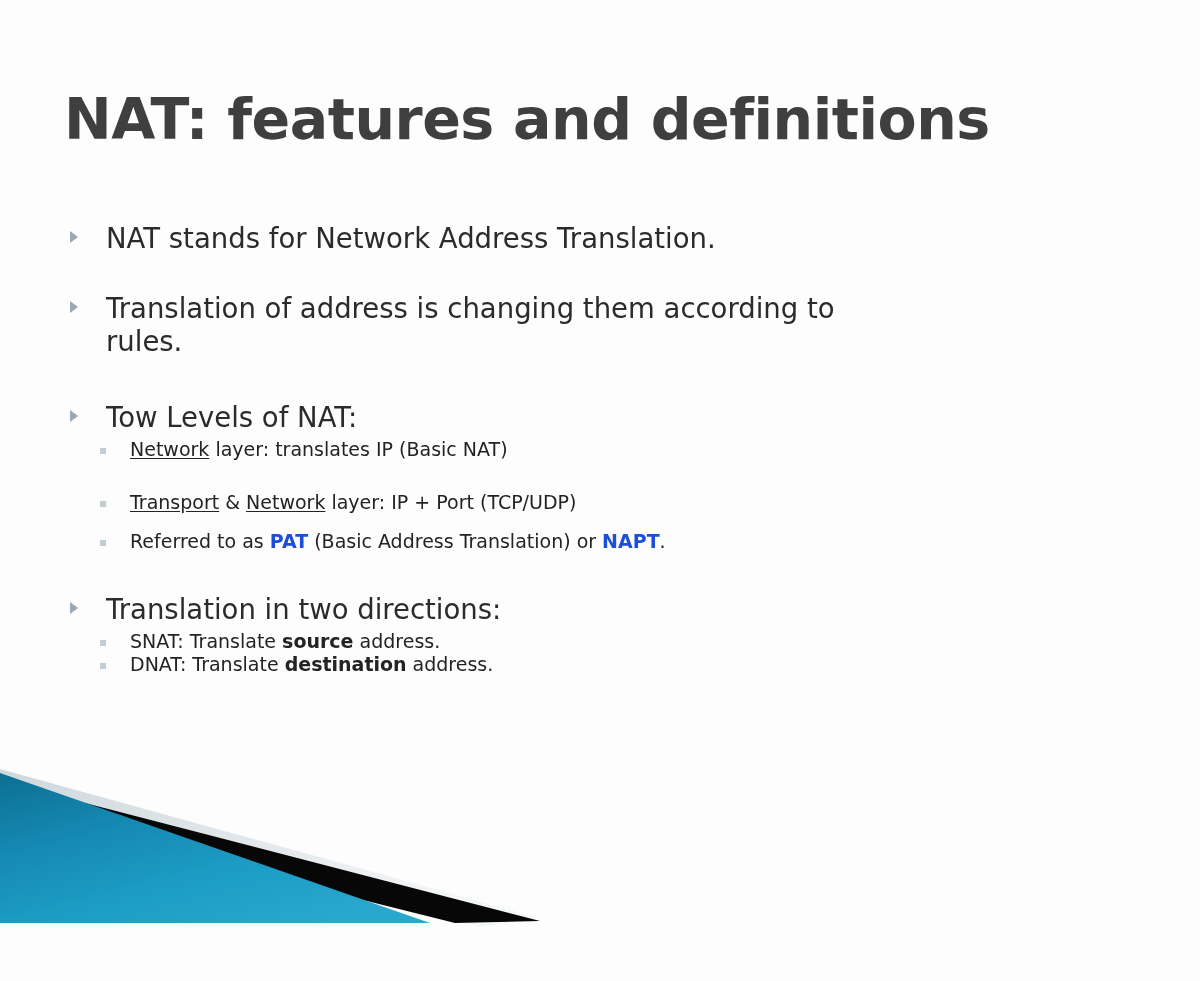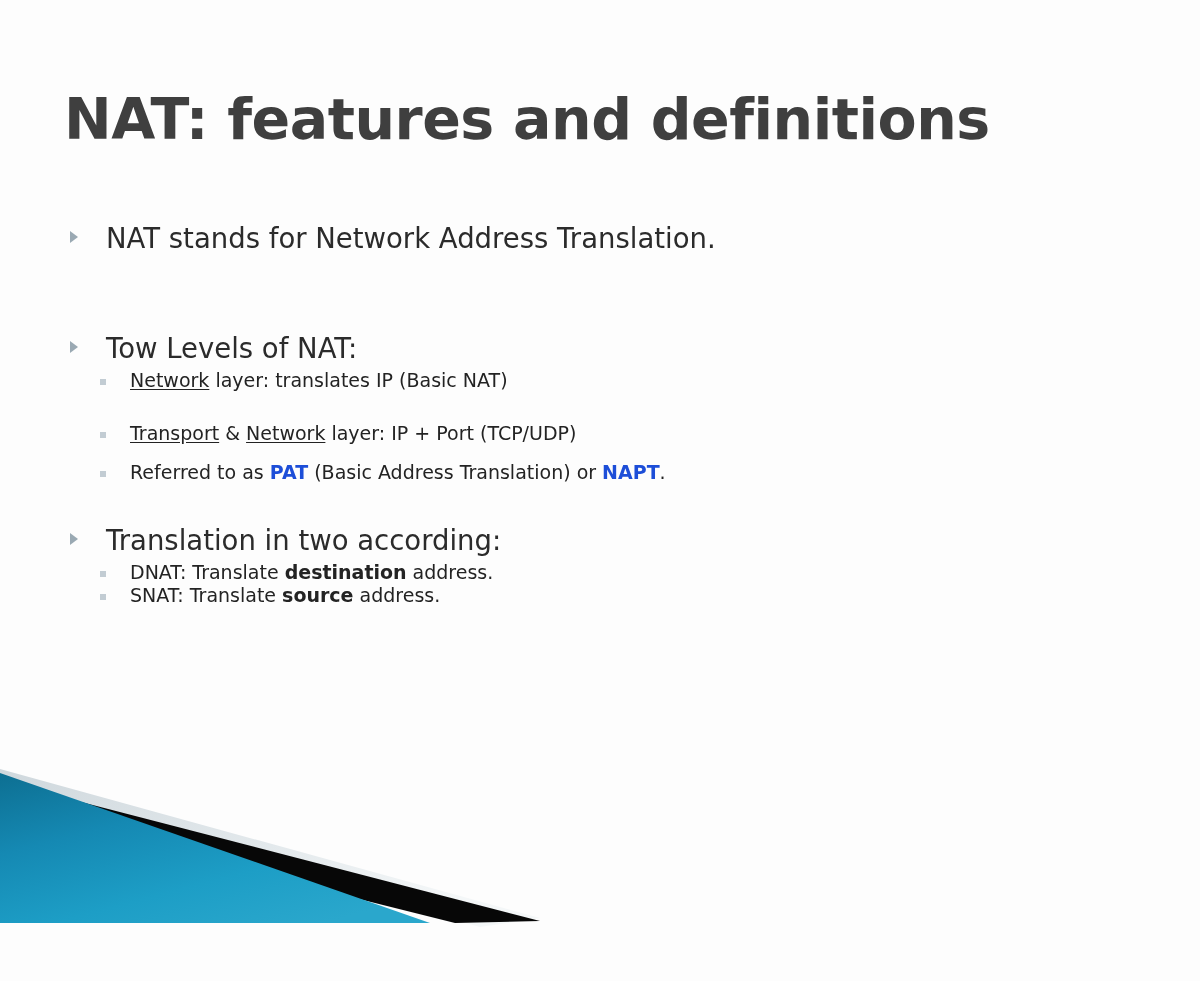--- a/index.html
+++ b/index.html
@@ -135,20 +135,25 @@
 
   <div class="body">
 
     <div class="lvl1">
       <span class="bullet1"></span>
       <span>NAT stands for Network Address Translation.</span>
     </div>
 
     <div class="gap-lg"></div>
 
+    <div class="lvl1">
+      <span class="bullet1"></span>
+      <span class="nowrapline"> Translation of address is changing them according to</span><br>
+      <span>rules.</span>
+    </div>
 
     <div class="gap-xl"></div>
 
     <div class="lvl1">
       <span class="bullet1"></span>
       <span>Tow Levels of NAT:</span>
     </div>
 
     <div class="lvl2">
       <span class="bullet2"></span>
@@ -166,27 +171,27 @@
 
     <div class="lvl2">
       <span class="bullet2"></span>
       <span>Referred to as </span><span class="accent b">PAT</span><span> (Basic Address Translation) or </span><span class="accent b">NAPT</span><span>.</span>
     </div>
 
     <div class="gap-xl"></div>
 
     <div class="lvl1">
       <span class="bullet1"></span>
-      <span>Translation in two according:</span>
+      <span>Translation in two directions:</span>
+    </div>
+
+    <div class="lvl2">
+      <span class="bullet2"></span>
+      <span>SNAT: Translate </span><span class="b">source</span><span> address.</span>
     </div>
 
     <div class="lvl2">
       <span class="bullet2"></span>
       <span>DNAT: Translate </span><span class="b">destination</span><span> address.</span>
     </div>
 
-    <div class="lvl2">
-      <span class="bullet2"></span>
-      <span>SNAT: Translate </span><span class="b">source</span><span> address.</span>
-    </div>
-
   </div>
 </div>
 
 </body></html>

